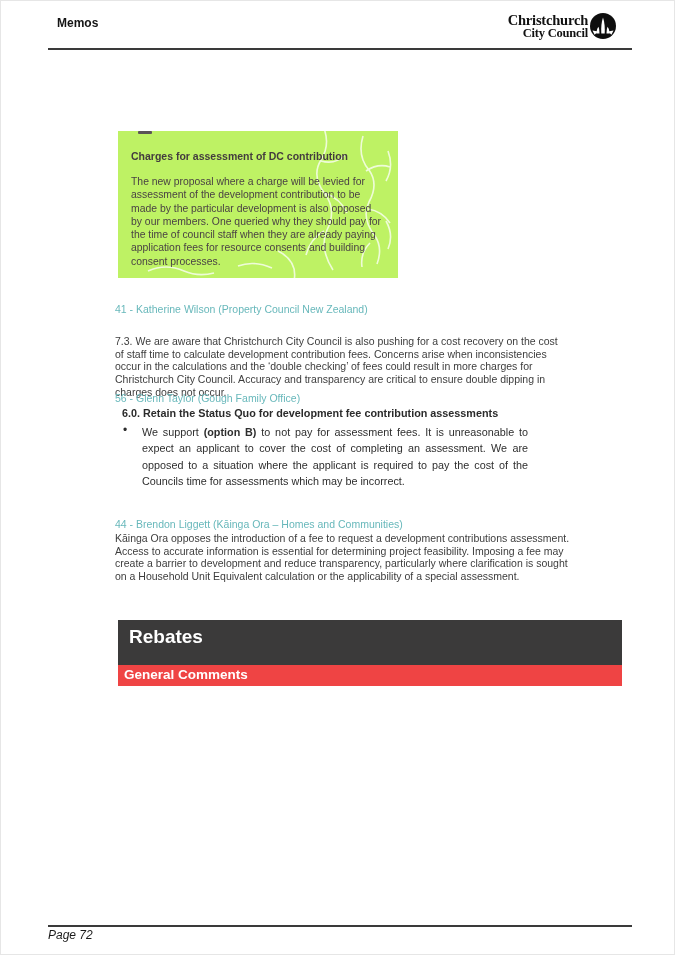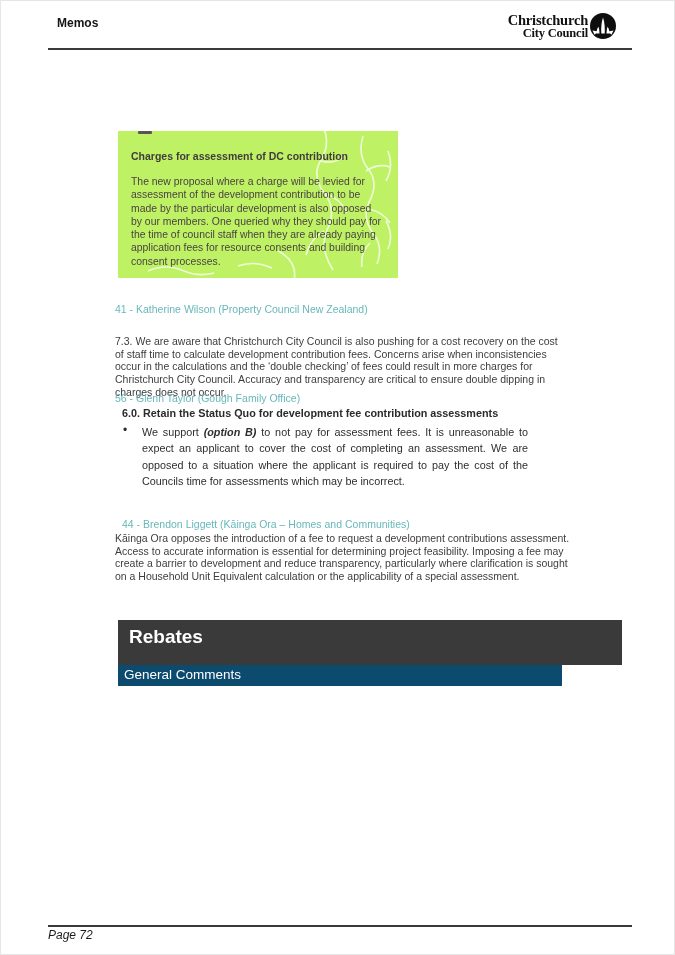--- a/index.html
+++ b/index.html
@@ -29,27 +29,27 @@
   .sub-header{font-size:10.5px;color:#68b8bb;}
   .body-text{font-size:10.5px;line-height:12.7px;color:#3d3d3d;}
   #s41-header{left:115px;top:303px;}
   #s41-body{left:115px;top:335px;width:452px;}
   #s42-header{left:115px;top:392px;}
   #s42-subheading{left:122px;top:407px;font-size:10.8px;font-weight:bold;color:#2b2b2b;}
   #s42-bullet{left:122px;top:424px;width:408px;}
   #bullet-marker{position:absolute;left:1px;top:-1px;font-size:12px;color:#2b2b2b;}
   #bullet-text{margin-left:20px;width:386px;font-size:10.8px;line-height:16.3px;
     text-align:justify;color:#2e2e2e;}
-  #bullet-text .b{font-weight:bold;font-style:italic;}
-  #s44-header{left:122px;top:518px;}
+  #bullet-text .b{font-weight:bold;}
+  #s44-header{left:115px;top:518px;}
   #s44-body{left:115px;top:532px;width:456px;}
   
   #rebates-banner{left:118px;top:620px;width:504px;height:45px;background:#3b3a3a;}
   #rebates-title{position:absolute;left:11px;top:6px;font-size:19px;font-weight:bold;color:#ffffff;}
-  #gc-banner{left:118px;top:665px;width:444px;height:21px;background:#0c4a6e;}
+  #gc-banner{left:118px;top:665px;width:504px;height:21px;background:#ef4444;font-weight:bold;}
   #gc-label{position:absolute;left:6px;top:2px;font-size:13.5px;color:#ffffff;}
   #rebates-body{left:115px;top:699px;width:456px;}
   
   #footer-rule{left:48px;top:925px;width:584px;height:1.5px;}
   #page-number{left:48px;top:928px;width:588px;text-align:left;font-size:12px;color:#1a1a1a;font-style:italic;}
 </style>
 </head>
 <body>
 
 <div id="page">

